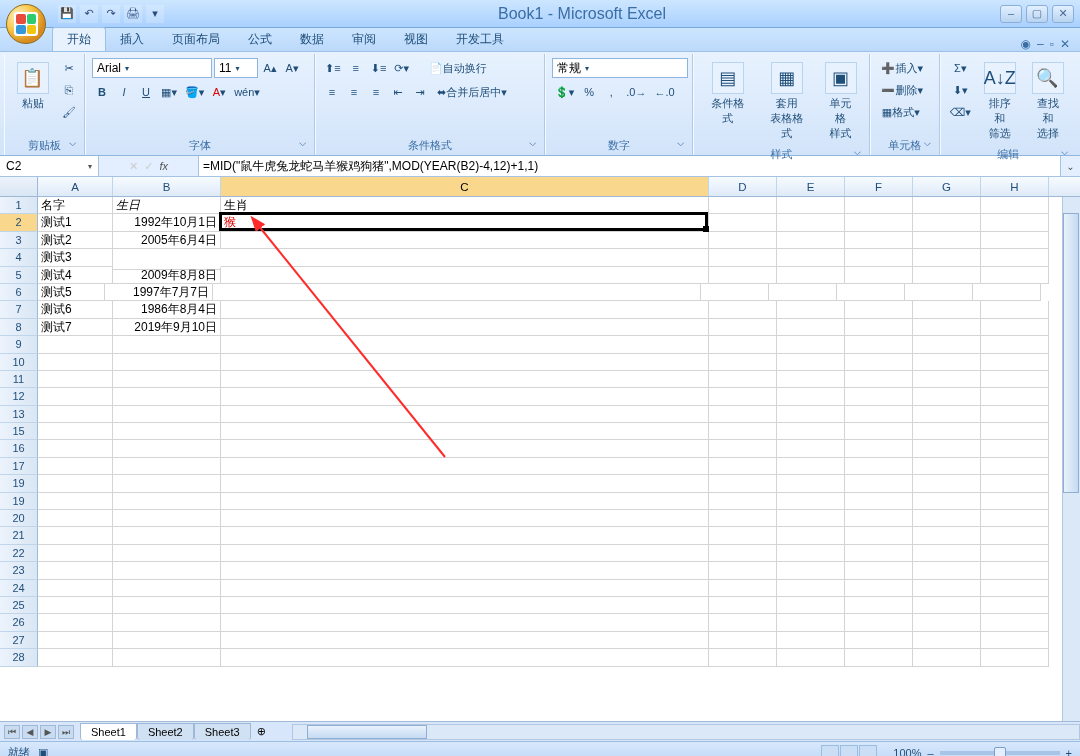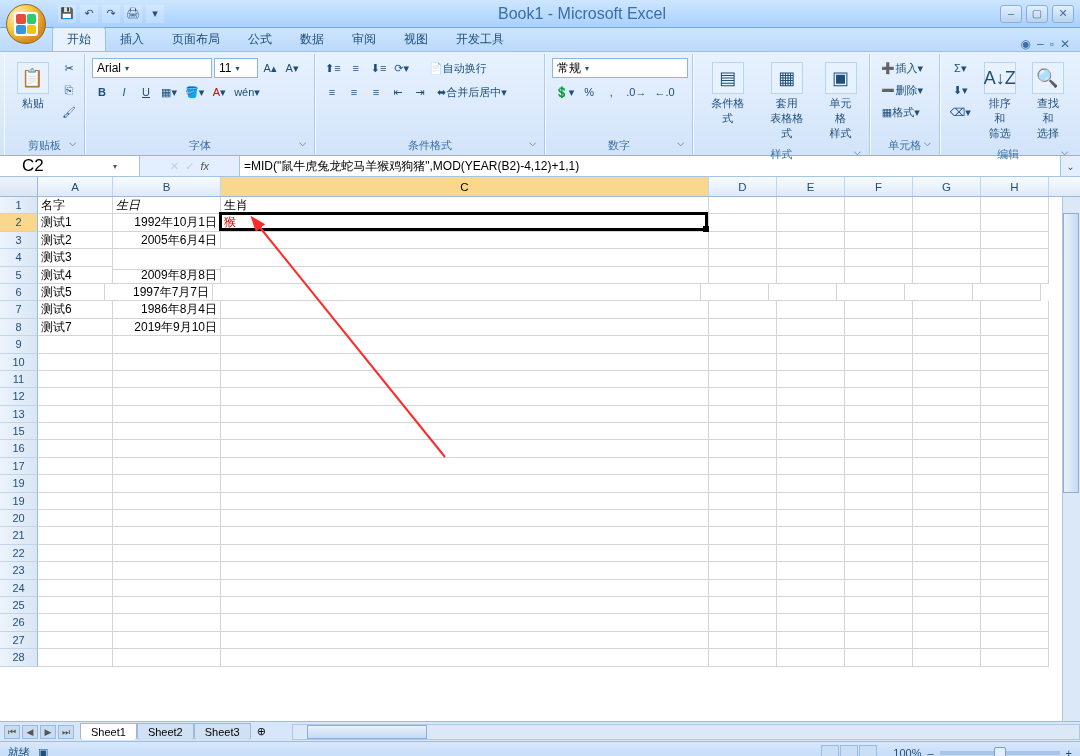--- a/index.html
+++ b/index.html
@@ -31,21 +31,21 @@
 .btn-col { display:flex; flex-direction:column; gap:2px; align-items:center;}
 .big-btn { display:flex; flex-direction:column; align-items:center; gap:2px; padding:4px 6px; font-size:11px; color:#1f4e79; text-align:center; }
 .big-btn .icon { width:32px; height:32px; background:#e8f2fe; border:1px solid #b8d4f0; display:flex; align-items:center; justify-content:center; font-size:18px;}
 .small-row { display:flex; gap:2px; align-items:center;}
 .sm-btn { min-width:20px; height:20px; border:1px solid transparent; background:transparent; font-size:11px; color:#1f4e79; display:flex; align-items:center; justify-content:center; padding:0 2px;}
 .font-combo { height:20px; border:1px solid #8fb5dd; background:#fff; font-size:12px; padding:0 2px 0 4px; display:flex; align-items:center; gap:4px;}
 .font-combo::after{content:"▾"; font-size:8px; color:#1f4e79;}
 
 
 .fbar-row { height:21px; background:#e3eefe; border-bottom:1px solid #a7c3e2; display:flex; align-items:stretch;}
-.name-box { width:140px; border-right:1px solid #a7c3e2; background:#fff; display:flex; align-items:center; padding:0 22px; font-size:17px;}
+.name-box { width:99px; border-right:1px solid #a7c3e2; background:#fff; display:flex; align-items:center; padding:0 6px; font-size:12px;}
 .name-box::after{content:"▾"; font-size:8px; margin-left:auto; color:#555;}
 .fbar-btns { width:100px; display:flex; align-items:center; justify-content:center; gap:6px; background:#e3eefe; border-right:1px solid #a7c3e2; font-size:11px; color:#555;}
 .fbar-input { flex:1; background:#fff; display:flex; align-items:center; padding:0 4px; font-size:12px; font-family:"Courier New",monospace;}
 .fbar-expand { width:20px; background:#e3eefe; border-left:1px solid #a7c3e2; text-align:center; font-size:10px; color:#555; line-height:21px;}
 
 
 .grid-area { position:relative; height:544px; background:#fff; overflow:hidden;}
 .col-headers { display:flex; height:20px; background:linear-gradient(#f6fbff,#dfeaf8); border-bottom:1px solid #9eb8d6;}
 .corner { width:38px; border-right:1px solid #9eb8d6; background:linear-gradient(#ecf3fc,#d9e6f4);}
 .col-h { border-right:1px solid #c0d4ea; text-align:center; font-size:11.5px; color:#1f4e79; line-height:20px;}

